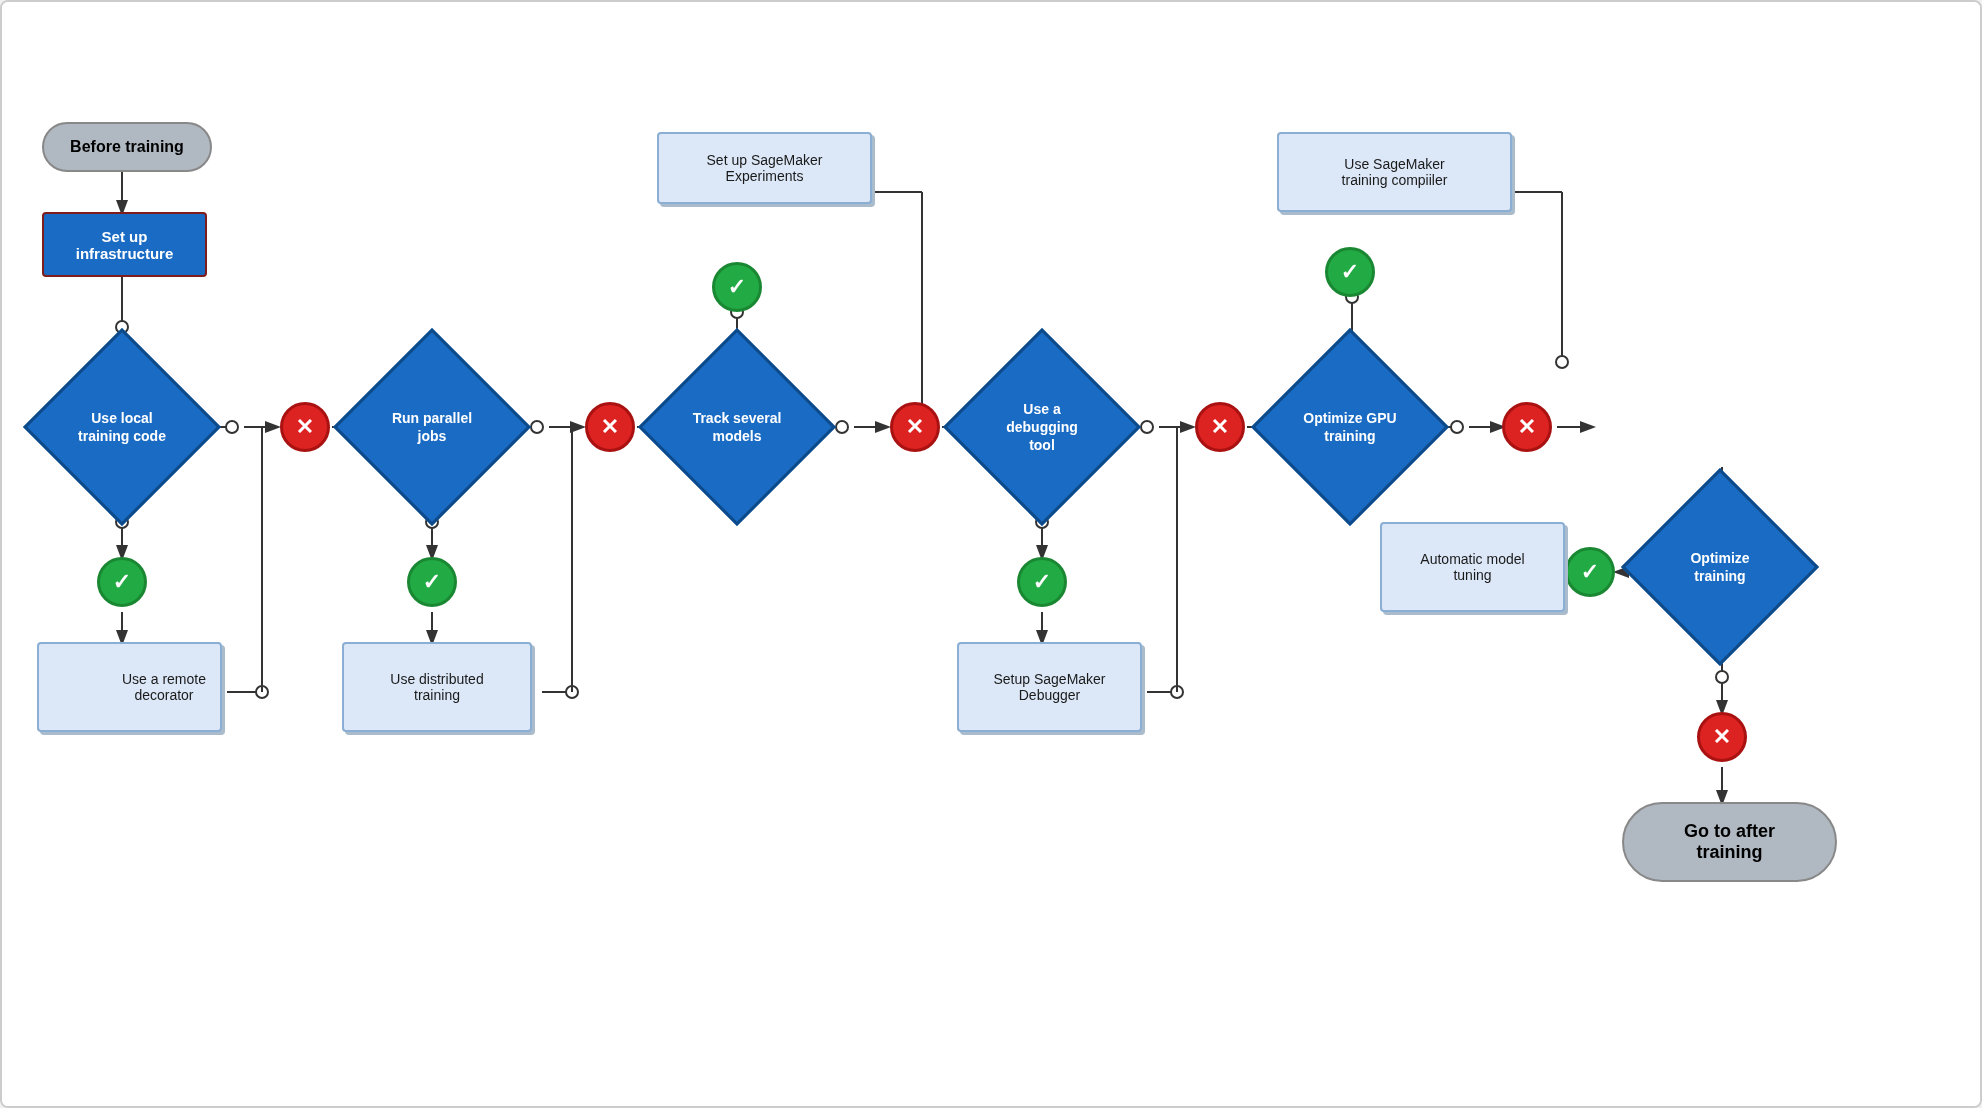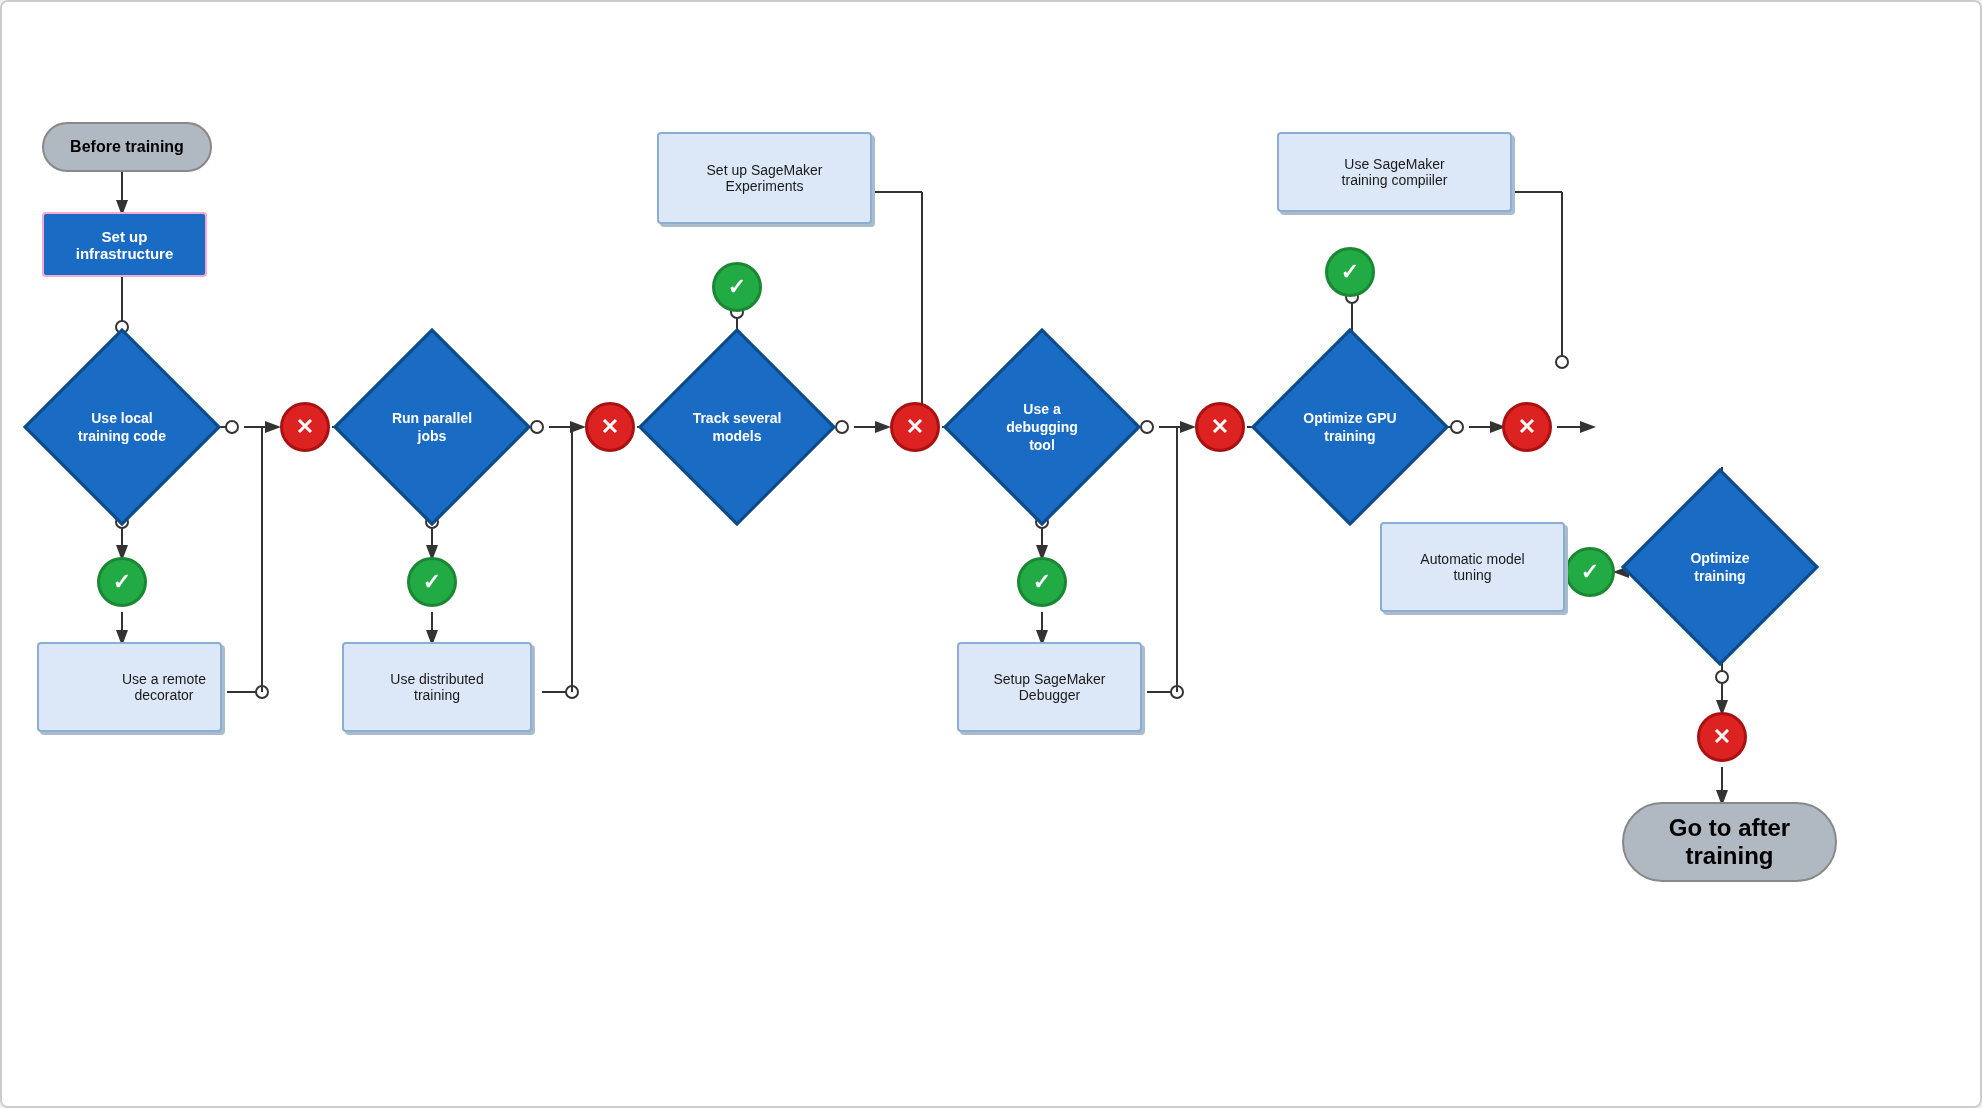--- a/index.html
+++ b/index.html
@@ -61,21 +61,21 @@
       border: 2px solid #888;
       font-weight: bold;
       font-size: 16px;
       color: #000000;
       padding: 10px 20px;
     }
     
     
     .node-rect-blue {
       background: #1a6bc4;
-      border: 2px solid #f9a8d4;
+      border: 2px solid #7f1d1d;
       border-radius: 4px;
       color: white;
       font-size: 15px;
       font-weight: bold;
       padding: 8px 12px;
     }
     
     
     .node-rect-light {
       background: #dce8f8;
@@ -312,21 +312,21 @@
     </div>
 
     <div class="node-diamond-container" style="left:665px; top:355px; width:140px; height:140px;">
       <div class="node-diamond"></div>
       <div class="node-diamond-label">
         <span style="white-space:pre-line;text-align:center;">Track several
 models</span>
       </div>
     </div>
 
-    <div class="node node-rect-light" style="left:655px; top:130px; width:215px; height:92px; display:flex; align-items:center; justify-content:center;">
+    <div class="node node-rect-light" style="left:655px; top:130px; width:215px; height:72px; display:flex; align-items:center; justify-content:center;">
       <span style="white-space:pre-line; text-align:center;">Set up SageMaker
 Experiments</span>
     </div>
 
     <div class="node node-circle-green" style="left:710px; top:260px;">
       <span>✓</span>
     </div>
 
     <div class="node node-circle-red" style="left:888px; top:400px;">
       <span>✕</span>
@@ -390,19 +390,19 @@
 
     <div class="node node-rect-light" style="left:1378px; top:520px; width:185px; height:90px; display:flex; align-items:center; justify-content:center;">
       <span style="white-space:pre-line; text-align:center;">Automatic model
 tuning</span>
     </div>
 
     <div class="node node-circle-red" style="left:1695px; top:710px;">
       <span>✕</span>
     </div>
 
-    <div class="node node-oval" style="left:1620px; top:800px; width:215px; height:80px; font-size:24px; display:flex; align-items:center; justify-content:center;">
+    <div class="node node-oval" style="left:1620px; top:800px; width:215px; height:80px; font-size:18px; display:flex; align-items:center; justify-content:center;">
       <span style="white-space:pre-line; text-align:center;">Go to after
 training</span>
     </div>
 
   </div>
 </div>
 
 </body></html>

